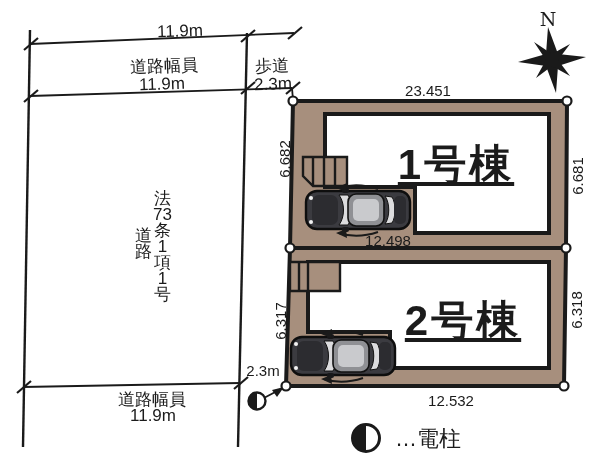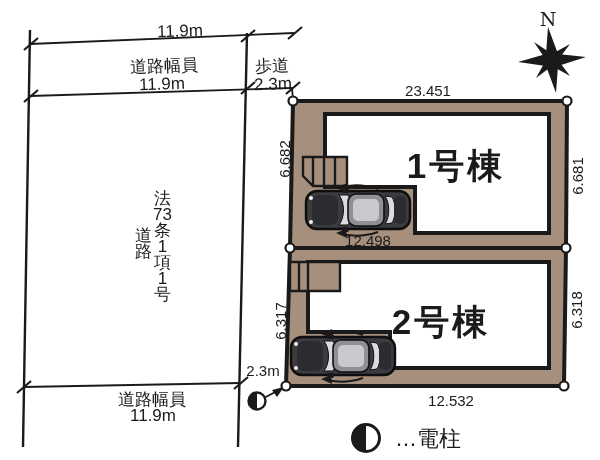--- a/index.html
+++ b/index.html
@@ -5,21 +5,21 @@
   html,body{margin:0;padding:0;background:#fff;}
   #stage{position:relative;width:600px;height:460px;background:#ffffff;overflow:hidden;
          font-family:"Liberation Sans","DejaVu Sans",sans-serif;color:#1b1b1b;}
   #plan-svg{position:absolute;left:0;top:0;}
   .lbl{position:absolute;transform:translate(-50%,-50%);white-space:nowrap;
        color:#1b1b1b;line-height:1;}
   .dim{font-size:15px;font-weight:500;}
   .dim-lg{font-size:17px;font-weight:500;}
   .rot{transform:translate(-50%,-50%) rotate(-90deg);}
   .tilt{transform:translate(-50%,-50%) rotate(-2deg);}
-  .bldg{font-size:35px;font-weight:600;letter-spacing:3px;}
+  .bldg{font-size:42px;font-weight:600;letter-spacing:3px;text-decoration:underline;}
   .legend-t{font-size:22px;font-weight:500;}
   .north{font-family:"DejaVu Serif","Liberation Serif",serif;font-size:19px;font-weight:500;}
   .vtext{position:absolute;display:flex;flex-direction:row;}
   .vcol{display:flex;flex-direction:column;align-items:center;}
   .vcol span{display:block;font-size:17px;font-weight:500;line-height:16px;text-align:center;}
   .vcol.suffix{margin-top:37px;margin-right:1px;}
 </style>
 </head>
 <body>
 
@@ -143,25 +143,25 @@
 
   <div class="lbl dim-lg tilt" style="left:272px;top:66px;">歩道</div>
   <div class="lbl dim-lg tilt" style="left:273px;top:84px;">2.3m</div>
 
   <div class="lbl north" style="left:548px;top:19px;">N</div>
 
   <div class="lbl dim" style="left:428px;top:90px;">23.451</div>
   <div class="lbl dim rot" style="left:284px;top:159px;">6.682</div>
   <div class="lbl dim rot" style="left:577px;top:176px;">6.681</div>
   <div class="lbl bldg" style="left:456px;top:165px;">1号棟</div>
-  <div class="lbl dim" style="left:368px;top:240px;">12.498</div>
+  <div class="lbl dim" style="left:388px;top:240px;">12.498</div>
 
   <div class="lbl dim rot" style="left:280px;top:321px;">6.317</div>
   <div class="lbl dim rot" style="left:576px;top:310px;">6.318</div>
-  <div class="lbl bldg" style="left:441px;top:321px;">2号棟</div>
+  <div class="lbl bldg" style="left:463px;top:321px;">2号棟</div>
   <div class="lbl dim" style="left:451px;top:400px;">12.532</div>
 
   <div class="lbl dim" style="left:263px;top:370px;">2.3m</div>
   <div class="lbl dim-lg" style="left:152px;top:399px;">道路幅員</div>
   <div class="lbl dim-lg" style="left:153px;top:415px;">11.9m</div>
 
   <div class="vtext" style="left:135px;top:191px;">
     <div class="vcol suffix">
       <span>道</span>
       <span>路</span>

